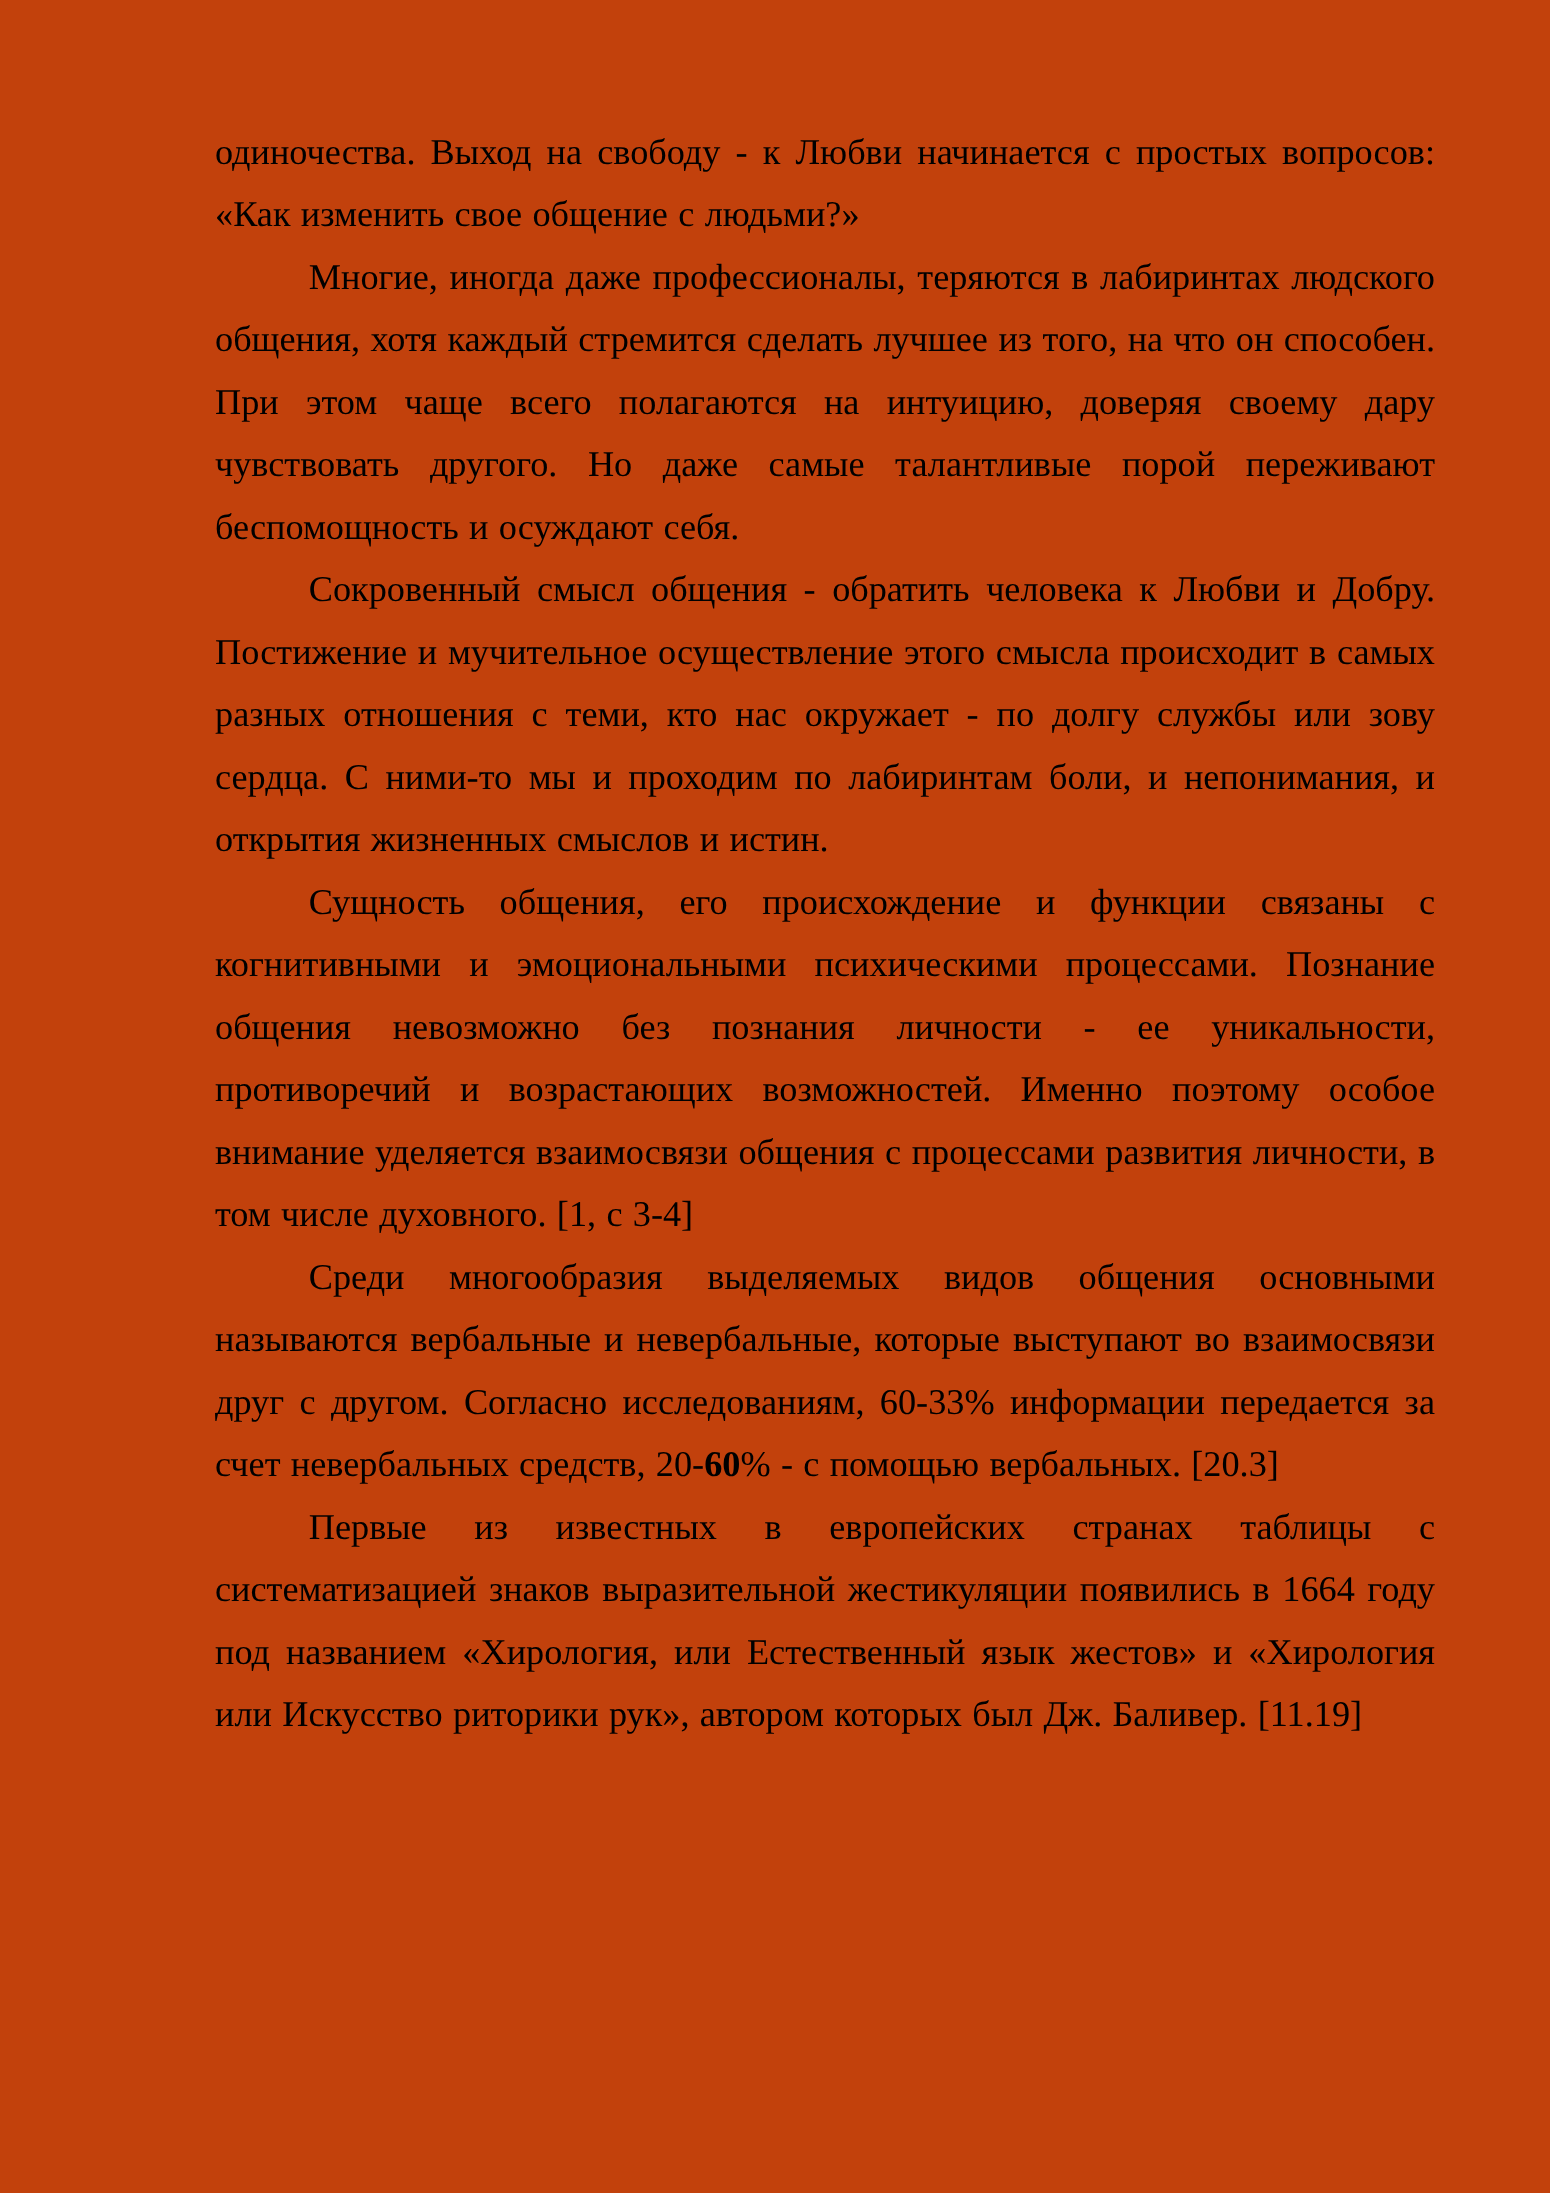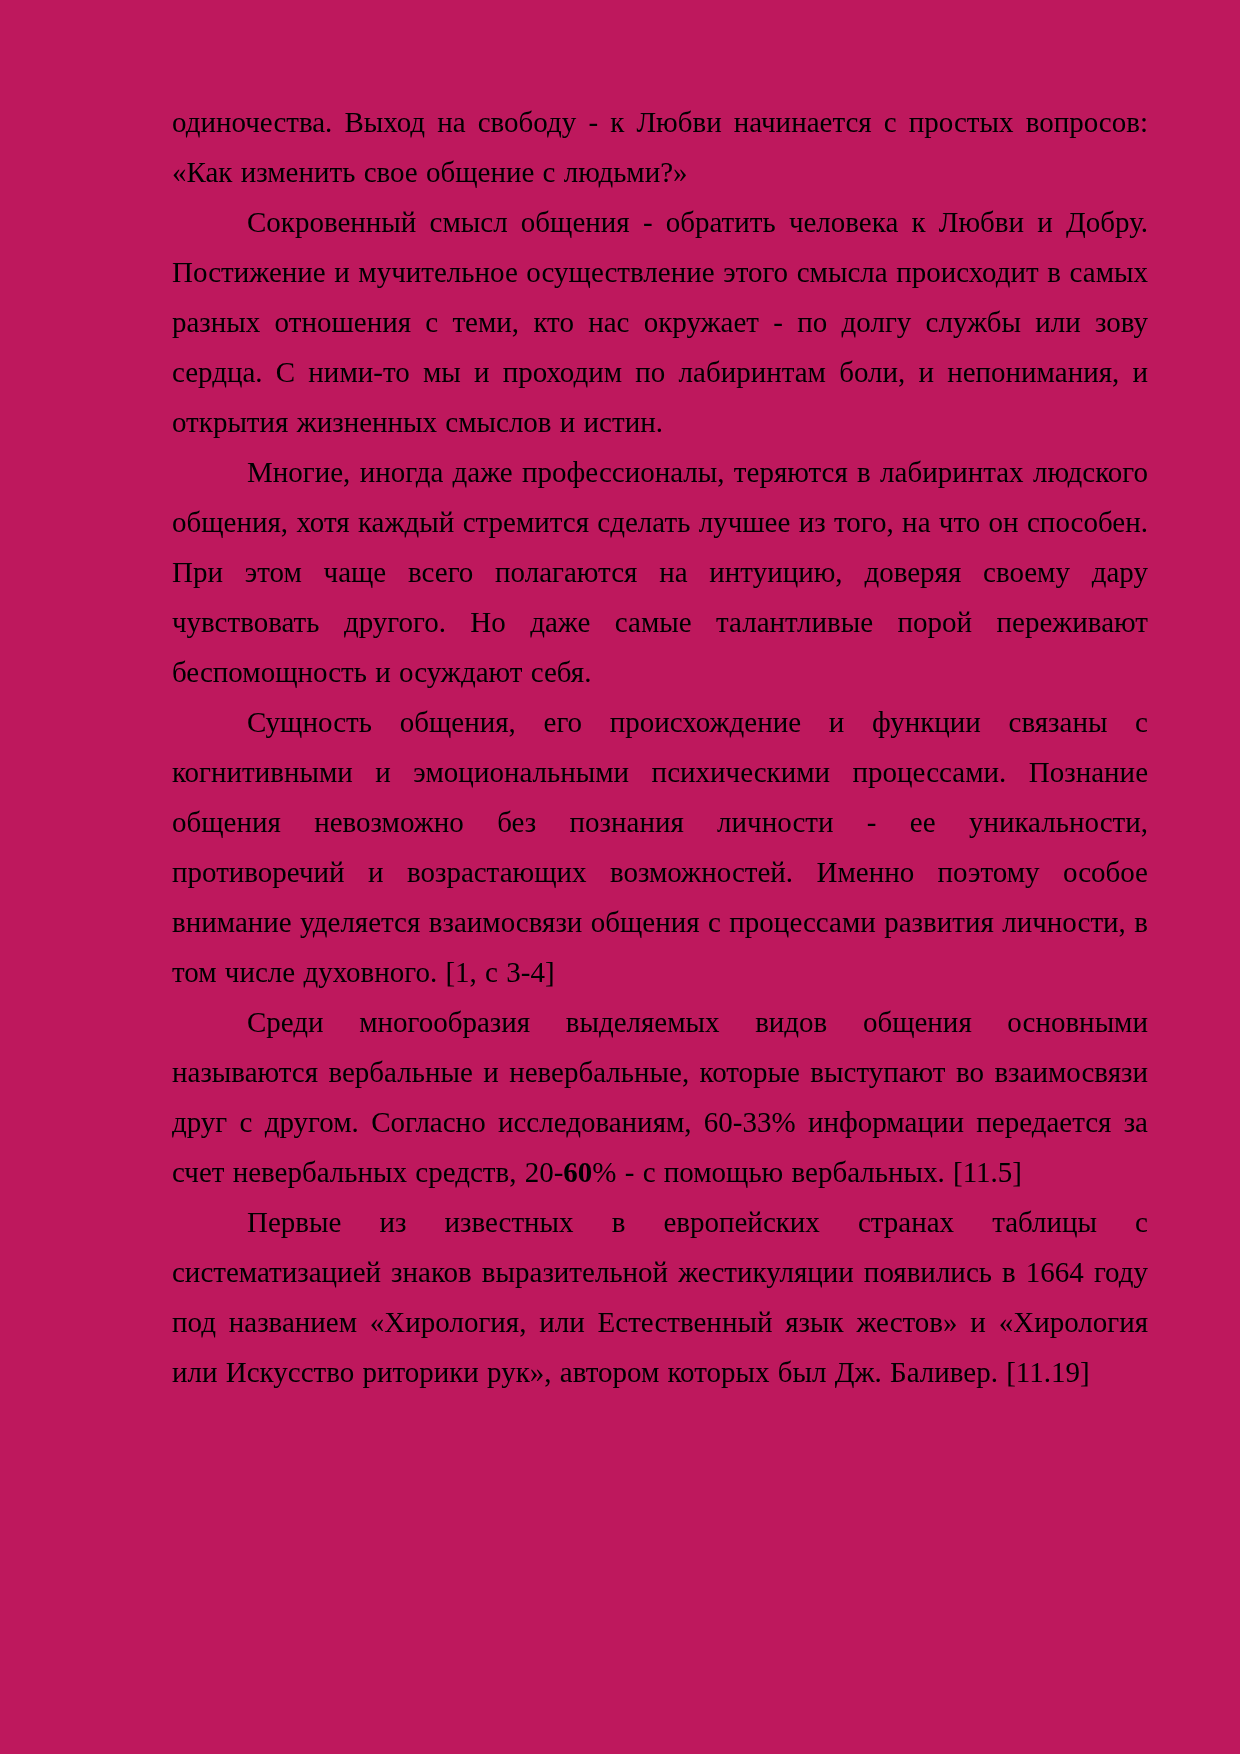--- a/index.html
+++ b/index.html
@@ -4,21 +4,21 @@
 <style>
   html, body {
     margin: 0;
     padding: 0;
     background: #ffffff;
   }
   .page {
     position: relative;
     width: 1240px;
     height: 1754px;
-    background: #be185d;
+    background: #c2410c;
     overflow: hidden;
   }
   .text-block {
     position: absolute;
     left: 172px;
     top: 97px;
     width: 976px;
   }
   .paragraph {
     margin: 0;
@@ -37,26 +37,26 @@
   .run.bold { font-weight: bold; }
 </style>
 </head>
 <body>
 
 <div class="page">
   <div class="text-block">
 
     <p class="paragraph"><span class="run">одиночества. Выход на свободу - к Любви начинается с простых вопросов: «Как изменить свое общение с людьми?»</span></p>
 
+    <p class="paragraph indent"><span class="run">Многие, иногда даже профессионалы, теряются в лабиринтах людского общения, хотя каждый стремится сделать лучшее из того, на что он способен. При этом чаще всего полагаются на интуицию, доверяя своему дару чувствовать другого. Но даже самые талантливые порой переживают беспомощность и осуждают себя.</span></p>
+
     <p class="paragraph indent"><span class="run">Сокровенный смысл общения - обратить человека к Любви и Добру. Постижение и мучительное осуществление этого смысла происходит в самых разных отношения с теми, кто нас окружает - по долгу службы или зову сердца. С ними-то мы и проходим по лабиринтам боли, и непонимания, и открытия жизненных смыслов и истин.</span></p>
-
-    <p class="paragraph indent"><span class="run">Многие, иногда даже профессионалы, теряются в лабиринтах людского общения, хотя каждый стремится сделать лучшее из того, на что он способен. При этом чаще всего полагаются на интуицию, доверяя своему дару чувствовать другого. Но даже самые талантливые порой переживают беспомощность и осуждают себя.</span></p>
 
     <p class="paragraph indent"><span class="run">Сущность общения, его происхождение и функции связаны с когнитивными и эмоциональными психическими процессами. Познание общения невозможно без познания личности - ее уникальности, противоречий и возрастающих возможностей. Именно поэтому особое внимание уделяется взаимосвязи общения с процессами развития личности, в том числе духовного. [1, с 3-4]</span></p>
 
 
-    <p class="paragraph indent"><span class="run">Среди многообразия выделяемых видов общения основными называются вербальные и невербальные, которые выступают во взаимосвязи друг с другом. Согласно исследованиям, 60-33% информации передается за счет невербальных средств, 20-</span><span class="run bold">60</span><span class="run">% - с помощью вербальных. [11.5]</span></p>
+    <p class="paragraph indent"><span class="run">Среди многообразия выделяемых видов общения основными называются вербальные и невербальные, которые выступают во взаимосвязи друг с другом. Согласно исследованиям, 60-33% информации передается за счет невербальных средств, 20-</span><span class="run bold">60</span><span class="run">% - с помощью вербальных. [20.3]</span></p>
 
     <p class="paragraph indent"><span class="run">Первые из известных в европейских странах таблицы с систематизацией знаков выразительной жестикуляции появились в 1664 году под названием «Хирология, или Естественный язык жестов» и «Хирология или Искусство риторики рук», автором которых был Дж. Баливер. [11.19]</span></p>
 
 
   </div>
 </div>
 
 </body></html>

